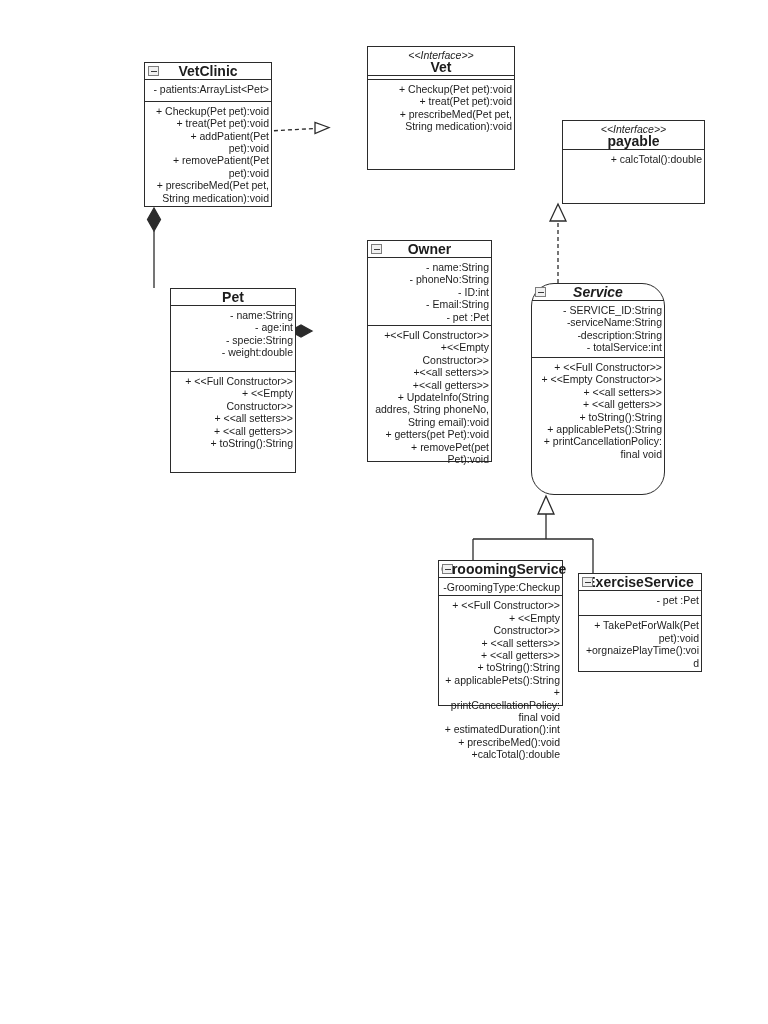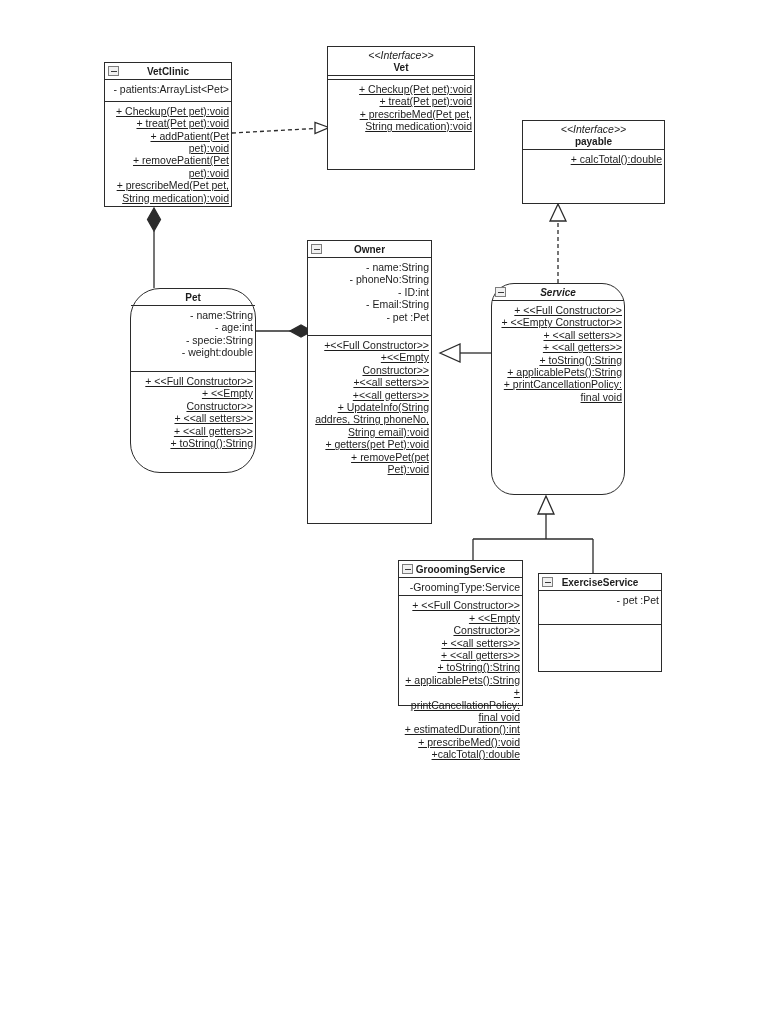--- a/index.html
+++ b/index.html
@@ -5,47 +5,47 @@
   html,body{margin:0;padding:0;}
   body{
     width:768px;height:1024px;background:#ffffff;position:relative;
     font-family:"Liberation Sans",sans-serif;color:#1c1c1c;
     -webkit-font-smoothing:antialiased;
   }
   .page{position:absolute;inset:0;overflow:hidden;}
   svg.connectors{position:absolute;left:0;top:0;}
   .cls{
     position:absolute;background:#fff;border:1.4px solid #2b2b2b;
-    box-sizing:border-box;display:flex;flex-direction:column;
+    box-sizing:border-box;display:flex;flex-direction:column;margin-left:40px;
   }
   .hdr{position:relative;border-bottom:1.4px solid #2b2b2b;text-align:center;padding:2px 2px 1px;}
-  .name{font-weight:bold;font-size:10px;line-height:13px;text-align:center;}
+  .name{font-weight:bold;font-size:14px;line-height:13px;text-align:center;}
   .stereo{font-style:italic;font-size:10.5px;line-height:12px;}
   .italic .name{font-style:italic;}
   .attrs,.methods{padding:3px 2px 2px 4px;font-size:10.5px;line-height:12.4px;box-sizing:border-box;text-align:right;}
   .attrs{border-bottom:1.4px solid #2b2b2b;}
-  .methods{flex:1;text-decoration:underline;}
+  .methods{flex:1;}
   .ln{word-wrap:break-word;}
   .collapse{
     position:absolute;left:3px;top:3px;width:11px;height:10px;
     border:1px solid #7d7d7d;background:#f1f1f1;box-sizing:border-box;
   }
   .collapse::after{
     content:"";position:absolute;left:1.5px;right:1.5px;top:3.5px;border-top:1.2px solid #3a3a3a;
   }
   
   #vetclinic{left:104px;top:62px;width:128px;height:145px;}
   #vetclinic .attrs{height:32px;}
   #vet{left:327px;top:46px;width:148px;height:124px;}
   #vet .attrs{height:4px;padding:0;}
   #payable{left:522px;top:120px;width:143px;height:84px;}
   #payable .attrs{height:31px;}
-  #pet{left:130px;top:288px;width:126px;height:185px;border-radius:30px;}
+  #pet{left:130px;top:288px;width:126px;height:185px;}
   #pet .attrs{height:66px;}
-  #owner{left:307px;top:240px;width:125px;height:284px;}
+  #owner{left:327px;top:240px;width:125px;height:222px;}
   #owner .attrs{height:78px;}
   #service{left:491px;top:283px;width:134px;height:212px;border-radius:23px;}
   #service .attrs{height:57px;}
   #grooming{left:398px;top:560px;width:125px;height:146px;}
   #grooming .attrs{height:22px;}
   #exercise{left:538px;top:573px;width:124px;height:99px;}
   #exercise .attrs{height:34px;}
 </style>
 </head>
 <body>
@@ -170,38 +170,44 @@
         <div class="ln">+ getters(pet Pet):void</div>
         <div class="ln">+ removePet(pet Pet):void</div>
       </div>
   </div>
 
   <div class="cls italic" id="service">
     <div class="hdr">
       <span class="collapse"></span>
       <div class="name">Service</div>
     </div>
+    <div class="attrs">
+        <div class="ln">- SERVICE_ID:String</div>
+        <div class="ln">-serviceName:String</div>
+        <div class="ln">-description:String</div>
+        <div class="ln">- totalService:int</div>
+      </div>
     <div class="methods">
         <div class="ln">+ &lt;&lt;Full Constructor&gt;&gt;</div>
         <div class="ln">+ &lt;&lt;Empty Constructor&gt;&gt;</div>
         <div class="ln">+ &lt;&lt;all setters&gt;&gt;</div>
         <div class="ln">+ &lt;&lt;all getters&gt;&gt;</div>
         <div class="ln">+ toString():String</div>
         <div class="ln">+ applicablePets():String</div>
         <div class="ln">+ printCancellationPolicy: final void</div>
       </div>
   </div>
 
   <div class="cls" id="grooming">
     <div class="hdr">
       <span class="collapse"></span>
       <div class="name">GrooomingService</div>
     </div>
     <div class="attrs">
-        <div class="ln">-GroomingType:Service</div>
+        <div class="ln">-GroomingType:Checkup</div>
       </div>
     <div class="methods">
         <div class="ln">+ &lt;&lt;Full Constructor&gt;&gt;</div>
         <div class="ln">+ &lt;&lt;Empty Constructor&gt;&gt;</div>
         <div class="ln">+ &lt;&lt;all setters&gt;&gt;</div>
         <div class="ln">+ &lt;&lt;all getters&gt;&gt;</div>
         <div class="ln">+ toString():String</div>
         <div class="ln">+ applicablePets():String</div>
         <div class="ln">+ printCancellationPolicy: final void</div>
         <div class="ln">+ estimatedDuration():int</div>
@@ -211,15 +217,19 @@
   </div>
 
   <div class="cls" id="exercise">
     <div class="hdr">
       <span class="collapse"></span>
       <div class="name">ExerciseService</div>
     </div>
     <div class="attrs">
         <div class="ln">- pet :Pet</div>
       </div>
+    <div class="methods">
+        <div class="ln">+ TakePetForWalk(Pet pet):void</div>
+        <div class="ln">+orgnaizePlayTime():void</div>
+      </div>
   </div>
 
 </div>
 
 </body></html>

